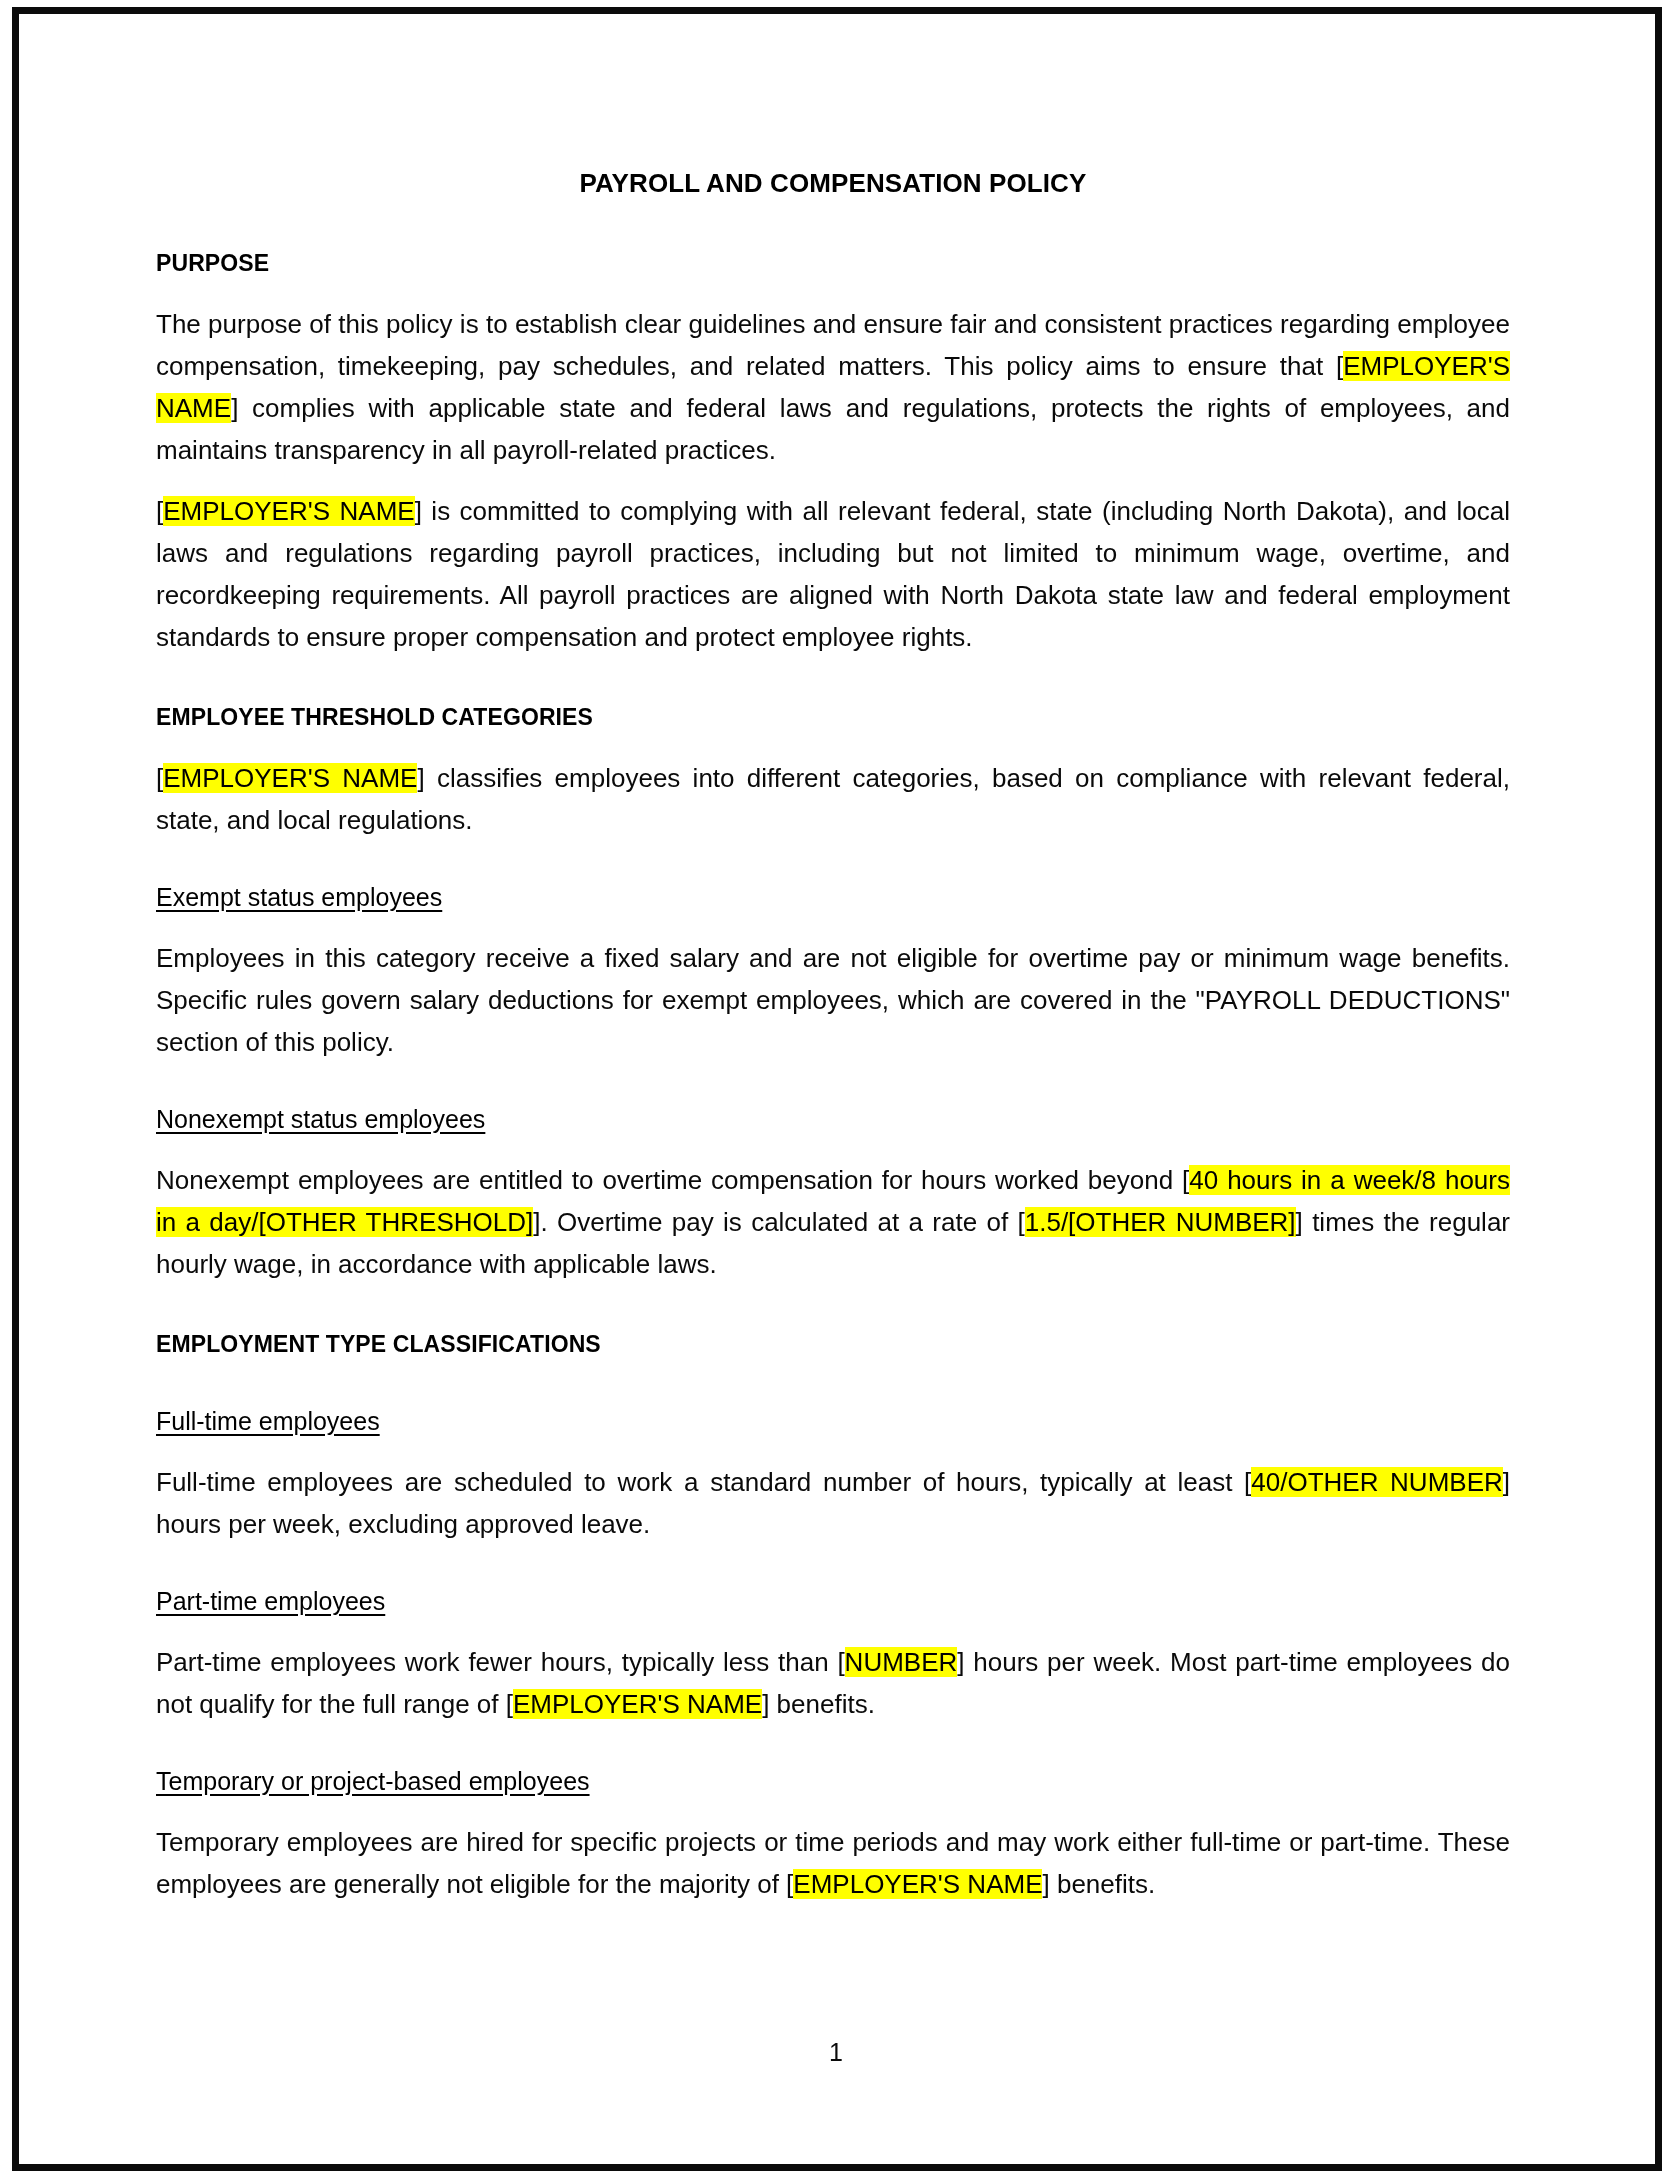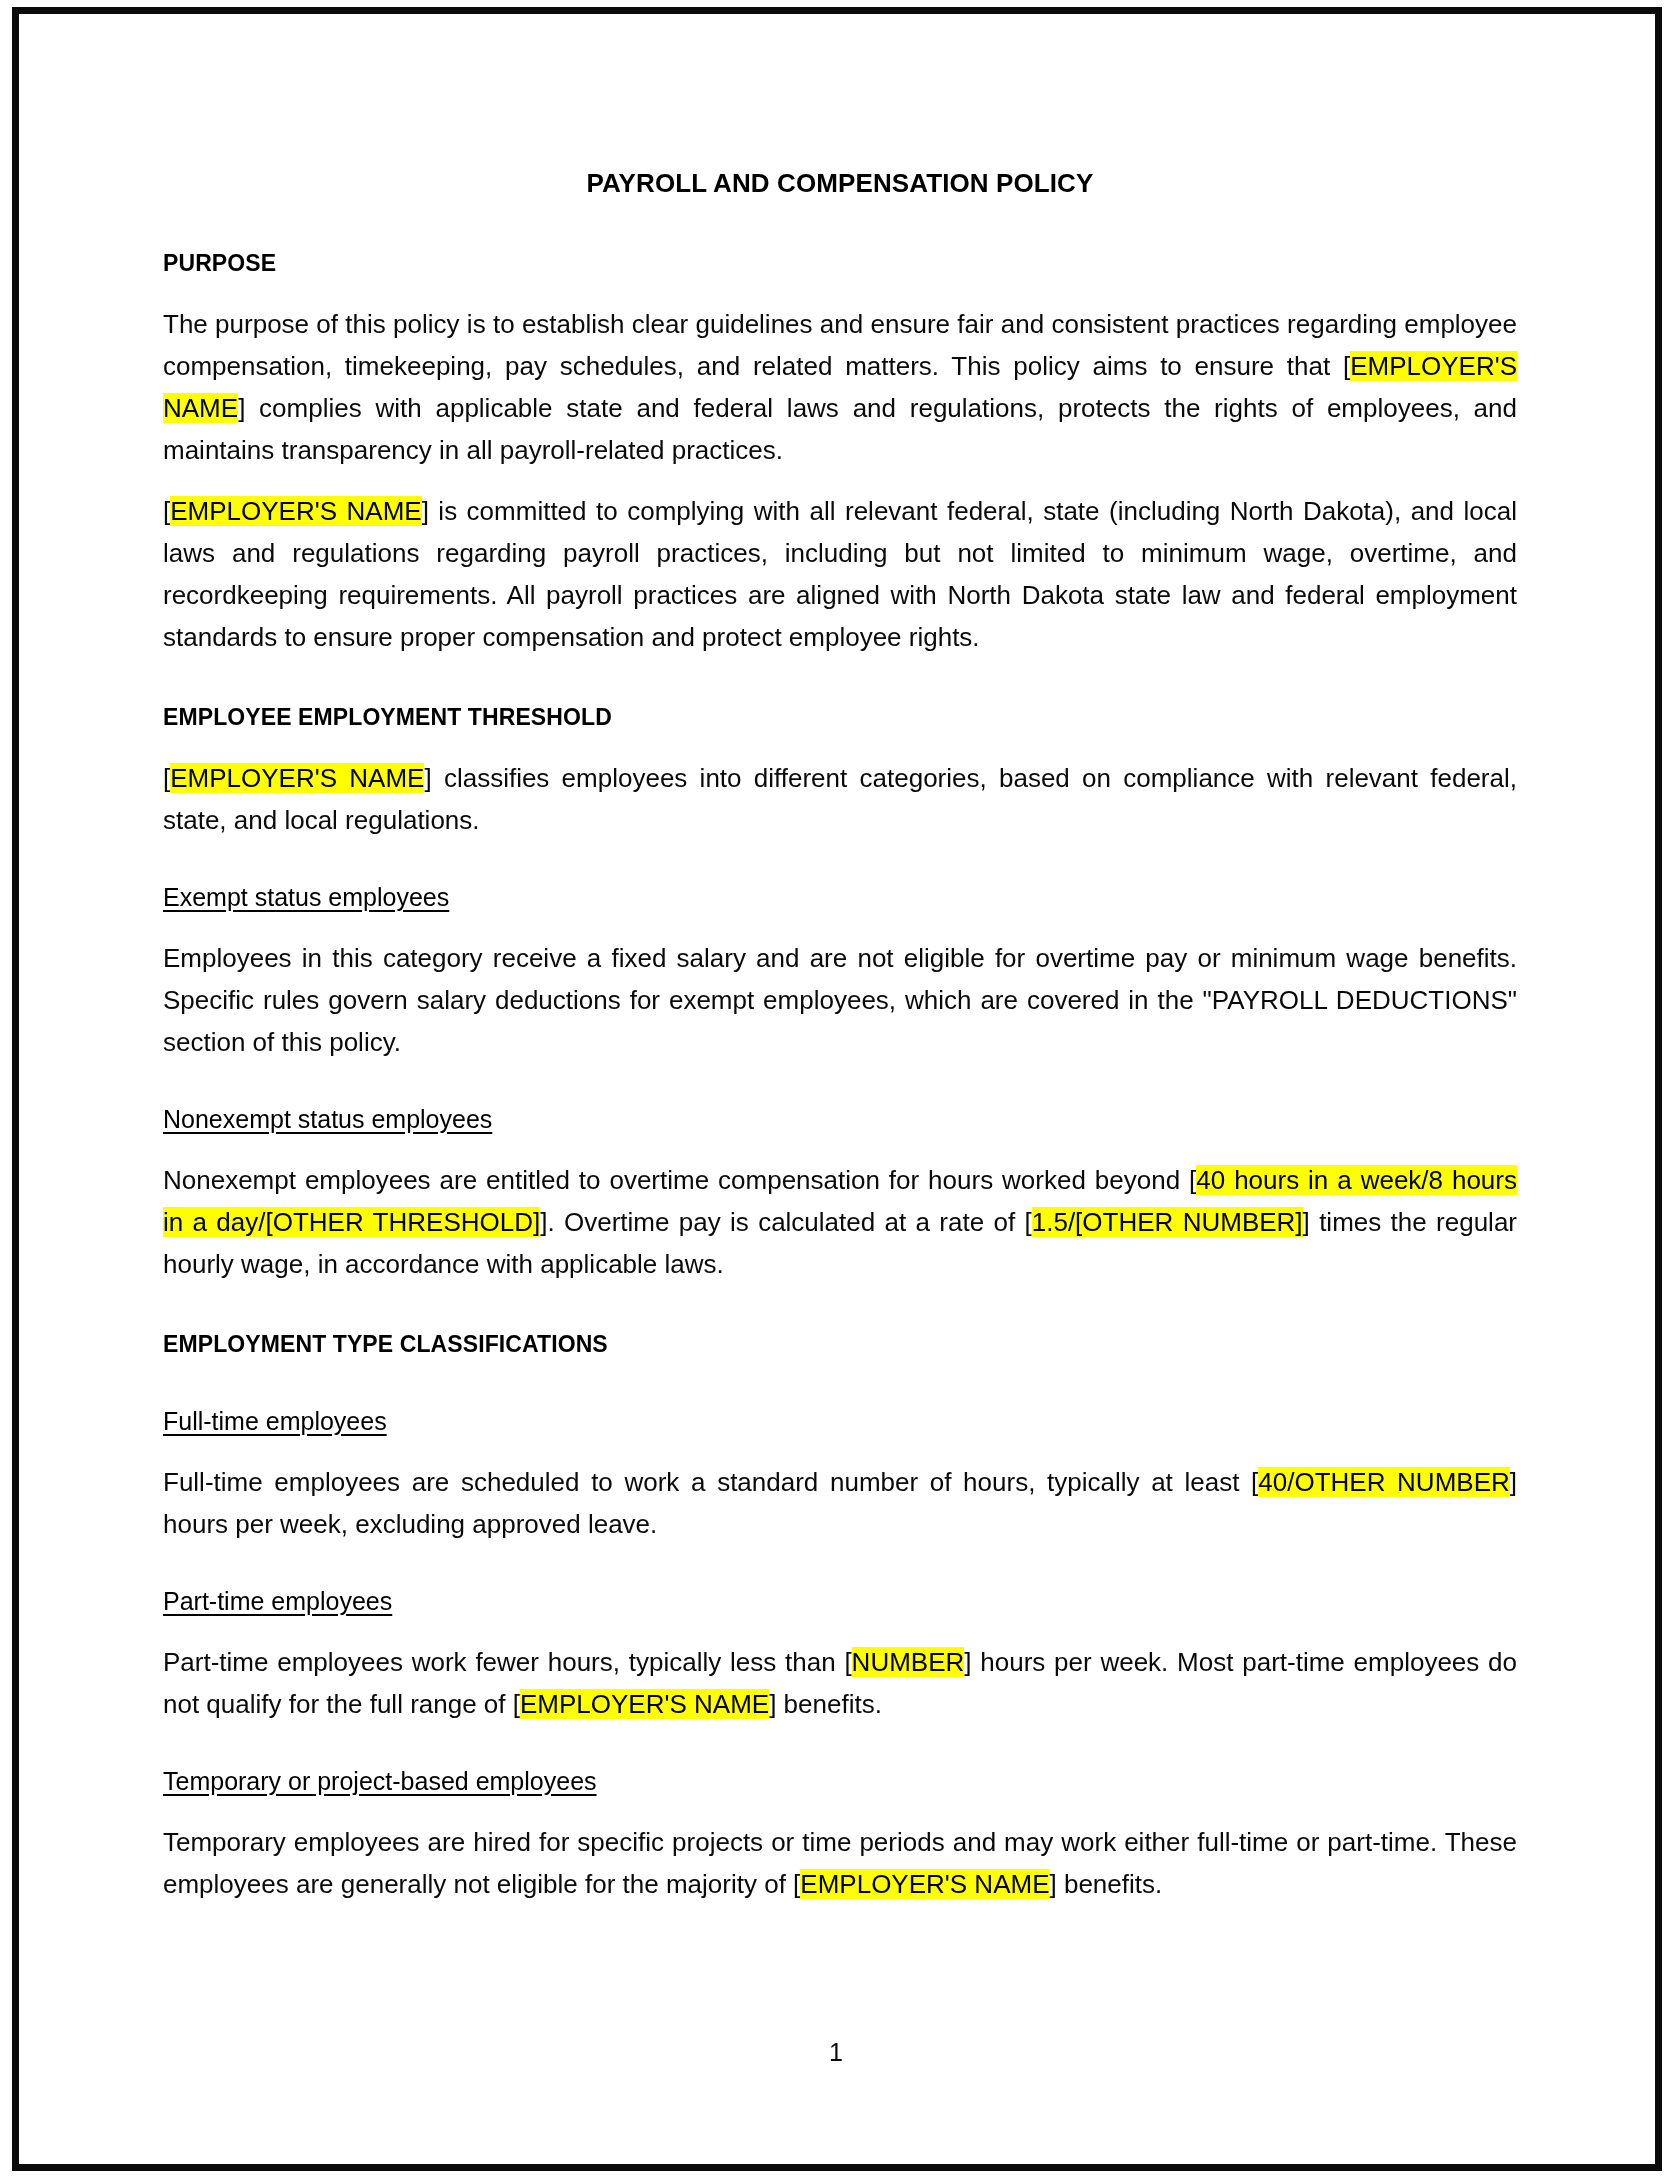--- a/index.html
+++ b/index.html
@@ -27,21 +27,21 @@
     top: 7px;
     right: 10.5px;
     bottom: 8.7px;
     border: 7.9px solid #0b0b0b;
     box-sizing: border-box;
     pointer-events: none;
   }
 
   .sheet {
     position: absolute;
-    left: 163px;
+    left: 156px;
     top: 0;
     width: 1354px;
     height: 2180px;
     box-sizing: border-box;
   }
 
   .doc-title {
     text-align: center;
     font-size: 26px;
     font-weight: bold;
@@ -119,21 +119,21 @@
   <div class="sheet">
 
     <h1 class="doc-title">PAYROLL AND COMPENSATION POLICY</h1>
 
     <h2 class="section-heading">PURPOSE</h2>
 
     <p class="body-text"><span>The purpose of this policy is to establish clear guidelines and ensure fair and consistent practices regarding employee compensation, timekeeping, pay schedules, and related matters. This policy aims to ensure that [</span><mark class="hl">EMPLOYER'S NAME</mark><span>] complies with applicable state and federal laws and regulations, protects the rights of employees, and maintains transparency in all payroll-related practices.</span></p>
 
     <p class="body-text"><span>[</span><mark class="hl">EMPLOYER'S NAME</mark><span>] is committed to complying with all relevant federal, state (including North Dakota), and local laws and regulations regarding payroll practices, including but not limited to minimum wage, overtime, and recordkeeping requirements. All payroll practices are aligned with North Dakota state law and federal employment standards to ensure proper compensation and protect employee rights.</span></p>
 
-    <h2 class="section-heading">EMPLOYEE EMPLOYMENT THRESHOLD</h2>
+    <h2 class="section-heading">EMPLOYEE THRESHOLD CATEGORIES</h2>
 
     <p class="body-text"><span>[</span><mark class="hl">EMPLOYER'S NAME</mark><span>] classifies employees into different categories, based on compliance with relevant federal, state, and local regulations.</span></p>
 
     <div class="sub-heading-wrap">
       <h3 class="sub-heading">Exempt status employees</h3>
     </div>
 
     <p class="body-text">Employees in this category receive a fixed salary and are not eligible for overtime pay or minimum wage benefits. Specific rules govern salary deductions for exempt employees, which are covered in the "PAYROLL DEDUCTIONS" section of this policy.</p>
 
     <div class="sub-heading-wrap">

